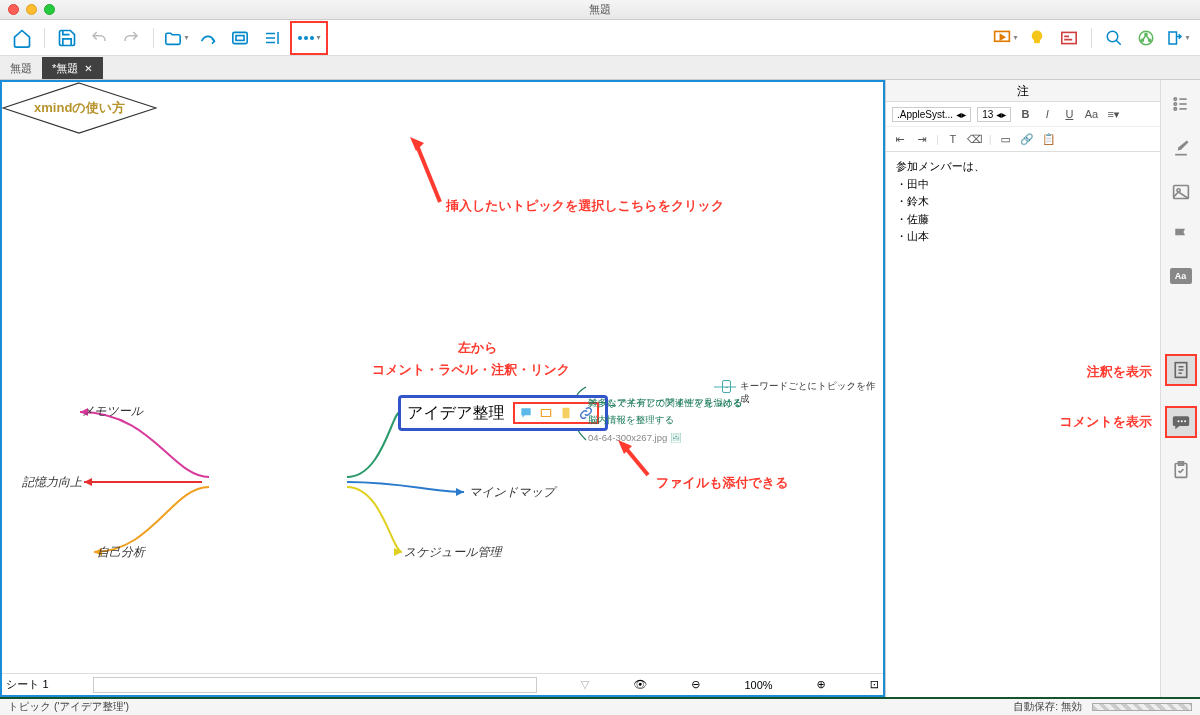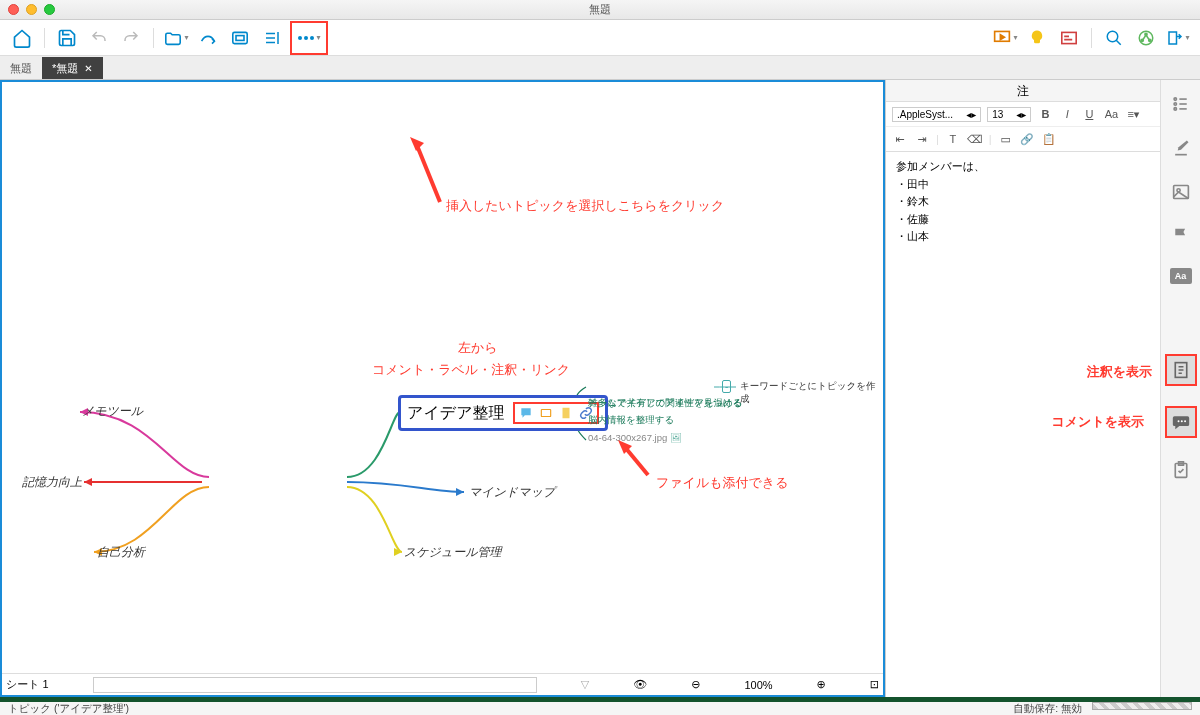--- a/index.html
+++ b/index.html
@@ -27,33 +27,33 @@
 .canvas-wrap{flex:1;position:relative;border:2px solid #1a8cd8;background:#fff;margin:0;}
 .canvas{position:absolute;inset:0;}
 .central{left:193px;top:373px;width:155px;height:50px;}
 .dshape{position:absolute;left:0;top:0;width:155px;height:52px;}
 .ctext{position:absolute;left:0;top:0;width:155px;height:52px;display:flex;align-items:center;justify-content:center;font-weight:bold;color:#b7942e;font-size:13px;}
 .branch{position:absolute;font-size:12px;color:#333;font-style:italic;}
 .idea-box{position:absolute;left:396px;top:313px;border:3px solid #3355cc;border-radius:4px;padding:4px 6px;display:flex;align-items:center;gap:4px;background:#fff;}
 .idea-icons{border:2px solid #ff3b30;display:flex;gap:6px;padding:2px 4px;margin-left:4px;}
 .mini{width:14px;height:14px;}
 .sub{position:absolute;font-size:9.5px;color:#1a7a5a;}
-.ann{position:absolute;color:#ff3b30;font-weight:normal;font-size:13px;}
+.ann{position:absolute;color:#ff3b30;font-weight:bold;font-size:13px;}
 .rightcol{width:40px;background:#f5f5f5;border-left:1px solid #ddd;display:flex;flex-direction:column;align-items:center;padding-top:12px;gap:20px;}
 .ricon{width:24px;height:24px;color:#888;cursor:pointer;display:flex;align-items:center;justify-content:center;}
 .ricon.hl{border:2px solid #ff3b30;background:#ddd;padding:4px;width:32px;height:32px;}
 .notes{width:275px;background:#fff;border-left:1px solid #ccc;display:flex;flex-direction:column;}
 .notes-h{height:22px;background:#f5f5f5;border-bottom:1px solid #ddd;text-align:center;font-size:12px;line-height:22px;}
 .notes-tb{padding:4px 6px;border-bottom:1px solid #eee;display:flex;flex-wrap:wrap;gap:6px;align-items:center;font-size:11px;}
-.nsel{border:1px solid #ccc;padding:1px 4px;font-size:10px;display:flex;align-items:center;gap:13px;}
+.nsel{border:1px solid #ccc;padding:1px 4px;font-size:10px;display:flex;align-items:center;gap:3px;}
 .nbtn{width:16px;height:16px;display:flex;align-items:center;justify-content:center;color:#555;font-size:11px;cursor:pointer;}
 .notes-body{flex:1;padding:6px 10px;font-size:11px;line-height:1.6;}
 .sheet{position:absolute;bottom:18px;left:2px;right:318px;height:22px;display:flex;align-items:center;background:#fff;border-top:1px solid #ddd;font-size:11px;padding:0 4px;gap:6px;}
 .sheet input{flex:1;border:1px solid #ccc;height:16px;font-size:10px;padding:0 3px;}
-.status{height:18px;background:#f5f5f5;border-top:5px solid #14532d;display:flex;font-size:10.5px;padding:0 8px;color:#444;}
+.status{height:18px;background:#f5f5f5;border-top:2px solid #14532d;display:flex;align-items:center;font-size:10.5px;padding:0 8px;color:#444;}
 .status .sp{flex:1;}
 svg{display:block;}
 .rlabel{position:absolute;color:#ff3b30;font-weight:bold;font-size:13px;}
 </style>
 </head>
 <body>
 
 <div class="titlebar">
   <div class="traffic">
     <div class="tl r"></div>
@@ -188,20 +188,26 @@
         <path d="M345 400 C400 400 430 410 462 410" stroke="#2a7acc" stroke-width="2" fill="none"></path>
         <polygon points="462,410 454,406 454,414" fill="#2a7acc"></polygon>
         <path d="M345 405 C380 405 390 470 400 470" stroke="#e0d020" stroke-width="2" fill="none"></path>
         <polygon points="400,470 392,466 392,474" fill="#e0d020"></polygon>
 
         <path d="M568 328 C576 310 576 310 584 305 M568 328 C576 320 576 320 584 322 M568 328 C576 336 576 336 584 340 M568 328 C576 350 576 350 584 358" stroke="#1a7a5a" stroke-width="1.2" fill="none"></path>
 
         <path d="M712 305 C720 305 725 305 734 305" stroke="#4aa" stroke-width="1" fill="none"></path>
       </svg>
 
+      <div class="central">
+        <svg class="dshape" viewBox="0 0 155 52">
+            <polygon points="77,1 154,26 77,51 1,26" fill="#fff" stroke="#333" stroke-width="1.3"></polygon>
+          </svg>
+        <div class="ctext">xmindの使い方</div>
+      </div>
 
       <div class="branch" style="left:80px;top:321px">メモツール</div>
       <div class="branch" style="left:20px;top:392px">記憶力向上</div>
       <div class="branch" style="left:95px;top:462px">自己分析</div>
       <div class="branch" style="left:467px;top:402px">マインドマップ</div>
       <div class="branch" style="left:402px;top:462px">スケジュール管理</div>
 
       <div class="idea-box">
         <span>アイデア整理</span>
         <span class="idea-icons">
@@ -358,21 +364,21 @@
     <div class="ricon">
         <svg width="18" height="20" viewBox="0 0 22 24" fill="none" stroke="currentColor" stroke-width="2">
           <rect x="4" y="4" width="14" height="17" rx="1"></rect>
           <path d="M8 2h6v4H8zM8 13l2 2 4-4"></path>
         </svg>
       </div>
   </div>
 </div>
 
 <div class="rlabel" style="right:48px;top:363px">注釈を表示</div>
-<div class="rlabel" style="right:56px;top:413px">コメントを表示</div>
+<div class="rlabel" style="right:48px;top:413px">コメントを表示</div>
 
 <div class="status">
   <span>トピック ('アイデア整理')</span>
   <span class="sp"></span>
   <span>自動保存: 無効</span>
   <span style="width:10px"></span>
   <span style="width:100px;height:8px;background:repeating-linear-gradient(45deg,#ccc,#ccc 4px,#eee 4px,#eee 8px);border:1px solid #aaa;"></span>
 </div>
 
 </body></html>

